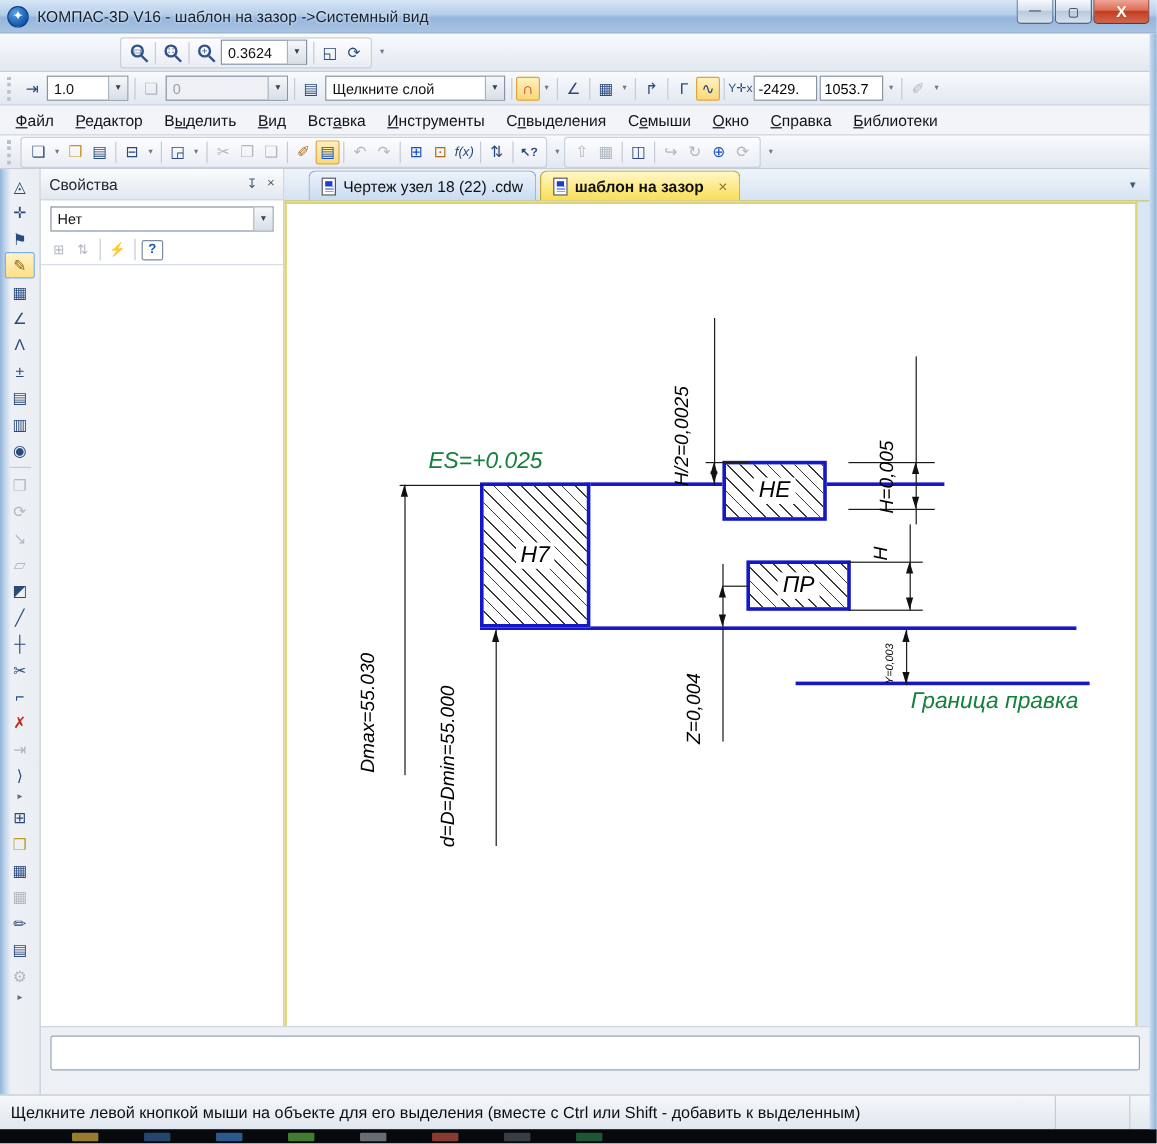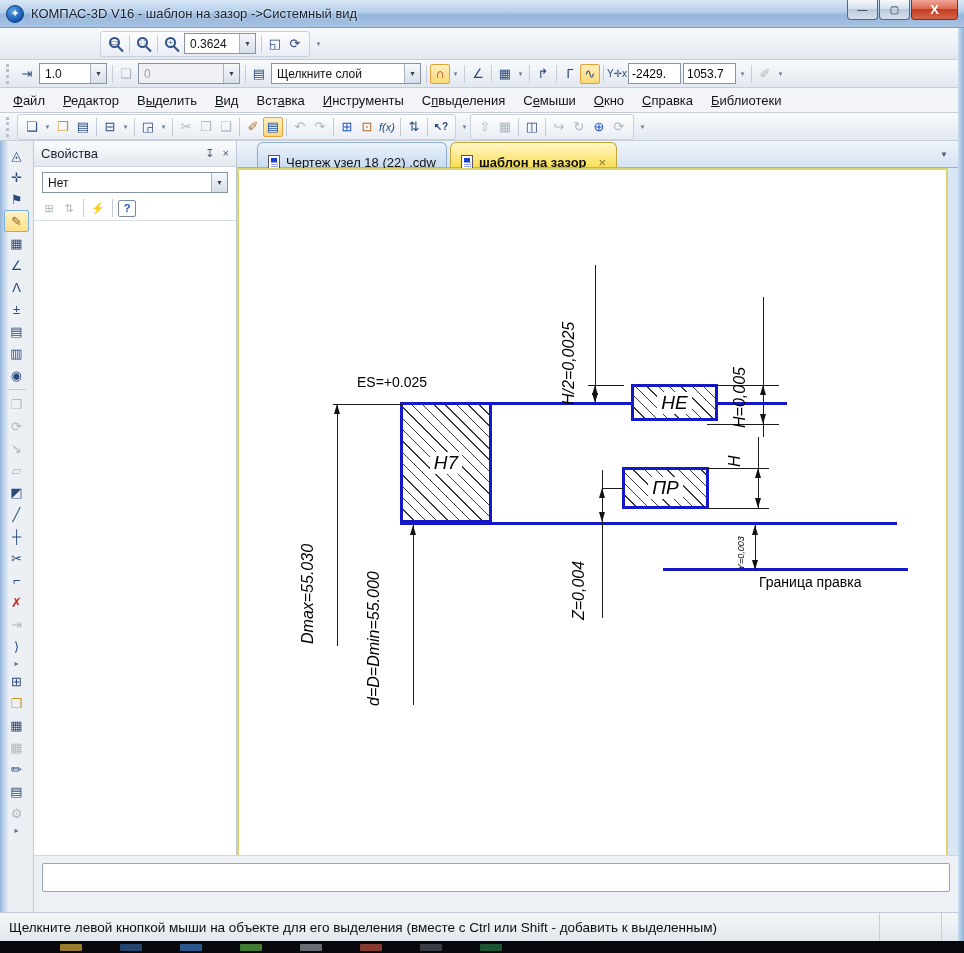--- a/index.html
+++ b/index.html
@@ -133,21 +133,21 @@
   .props-tools .ticon { width:18px; height:17px; font-size:11px; }
   .qbox { border:1px solid #7a8ba0; font-size:10px; width:16px; height:15px; color:#1a50c0; font-weight:bold; }
   
   .tabbar {
     position:absolute; left:237px; top:141px; right:6px; height:27px;
     background: linear-gradient(#eff4fa,#d6e3f2);
     border-bottom:1px solid #c2b45c;
     display:flex; align-items:flex-end;
   }
   .tab {
-    display:flex; align-items:flex-start; gap:6px; height:25px; padding:12px 10px;
+    display:flex; align-items:flex-end; gap:6px; height:25px; padding:4px 10px;
     margin-right:3px; border:1px solid #90abc9; border-bottom:none;
     border-radius:6px 6px 0 0;
     background: linear-gradient(#ecf3fb,#c8dbf0);
     font-size:13px; white-space:nowrap;
   }
   .tab.first { margin-left:20px; }
   .tab.active {
     background: linear-gradient(#fff7c8,#f9df55);
     border-color:#c0a63c; font-weight:bold;
   }
@@ -171,21 +171,21 @@
   .hbox {
     position:absolute; border:3px solid #1518c6;
     background-color:#fff;
     background-image: repeating-linear-gradient(45deg, rgba(0,0,0,0) 0 7px, #3a3a3a 7px 8px);
     display:flex; align-items:center; justify-content:center;
   }
   .hbox span {
     font-style:italic; font-size:19px; background:#fff; padding:0 4px;
     font-family:"Liberation Sans", sans-serif; color:#000;
   }
-  .dlabel { position:absolute; font-size:14px; color:#000000; white-space:nowrap; }
+  .dlabel { position:absolute; font-style:italic; font-size:19px; color:#15803d; white-space:nowrap; }
   .vtext {
     position:absolute; writing-mode:vertical-rl; transform:rotate(180deg);
     font-style:italic; font-size:16px; color:#000; white-space:nowrap;
     display:flex; align-items:center;
   }
   .arrU { position:absolute; width:0; height:0;
     border-left:3px solid transparent; border-right:3px solid transparent; border-bottom:10px solid #111; }
   .arrD { position:absolute; width:0; height:0;
     border-left:3px solid transparent; border-right:3px solid transparent; border-top:10px solid #111; }
   
@@ -432,21 +432,21 @@
 <div class="canvas">
   <div class="sheet"></div>
 
   <div class="bl" style="left:250px;top:234px;width:300px;height:3px"></div>
   <div class="bl" style="left:163px;top:354px;width:497px;height:3px"></div>
   <div class="bl" style="left:426px;top:400px;width:245px;height:3px"></div>
 
   <div class="hbox" style="left:163px;top:234px;width:92px;height:121px">
     <span>H7</span>
   </div>
-  <div class="hbox" style="left:394px;top:216px;width:87px;height:37px">
+  <div class="hbox" style="left:365px;top:216px;width:87px;height:50px">
     <span>НЕ</span>
   </div>
   <div class="hbox" style="left:385px;top:299px;width:87px;height:42px">
     <span>ПР</span>
   </div>
 
   <div class="kl" style="left:96px;top:236px;width:70px;height:1px"></div>
   <div class="kl" style="left:100px;top:236px;width:1px;height:242px"></div>
   <div class="kl" style="left:176px;top:357px;width:1px;height:180px"></div>
   <div class="kl" style="left:358px;top:97px;width:1px;height:140px"></div>

